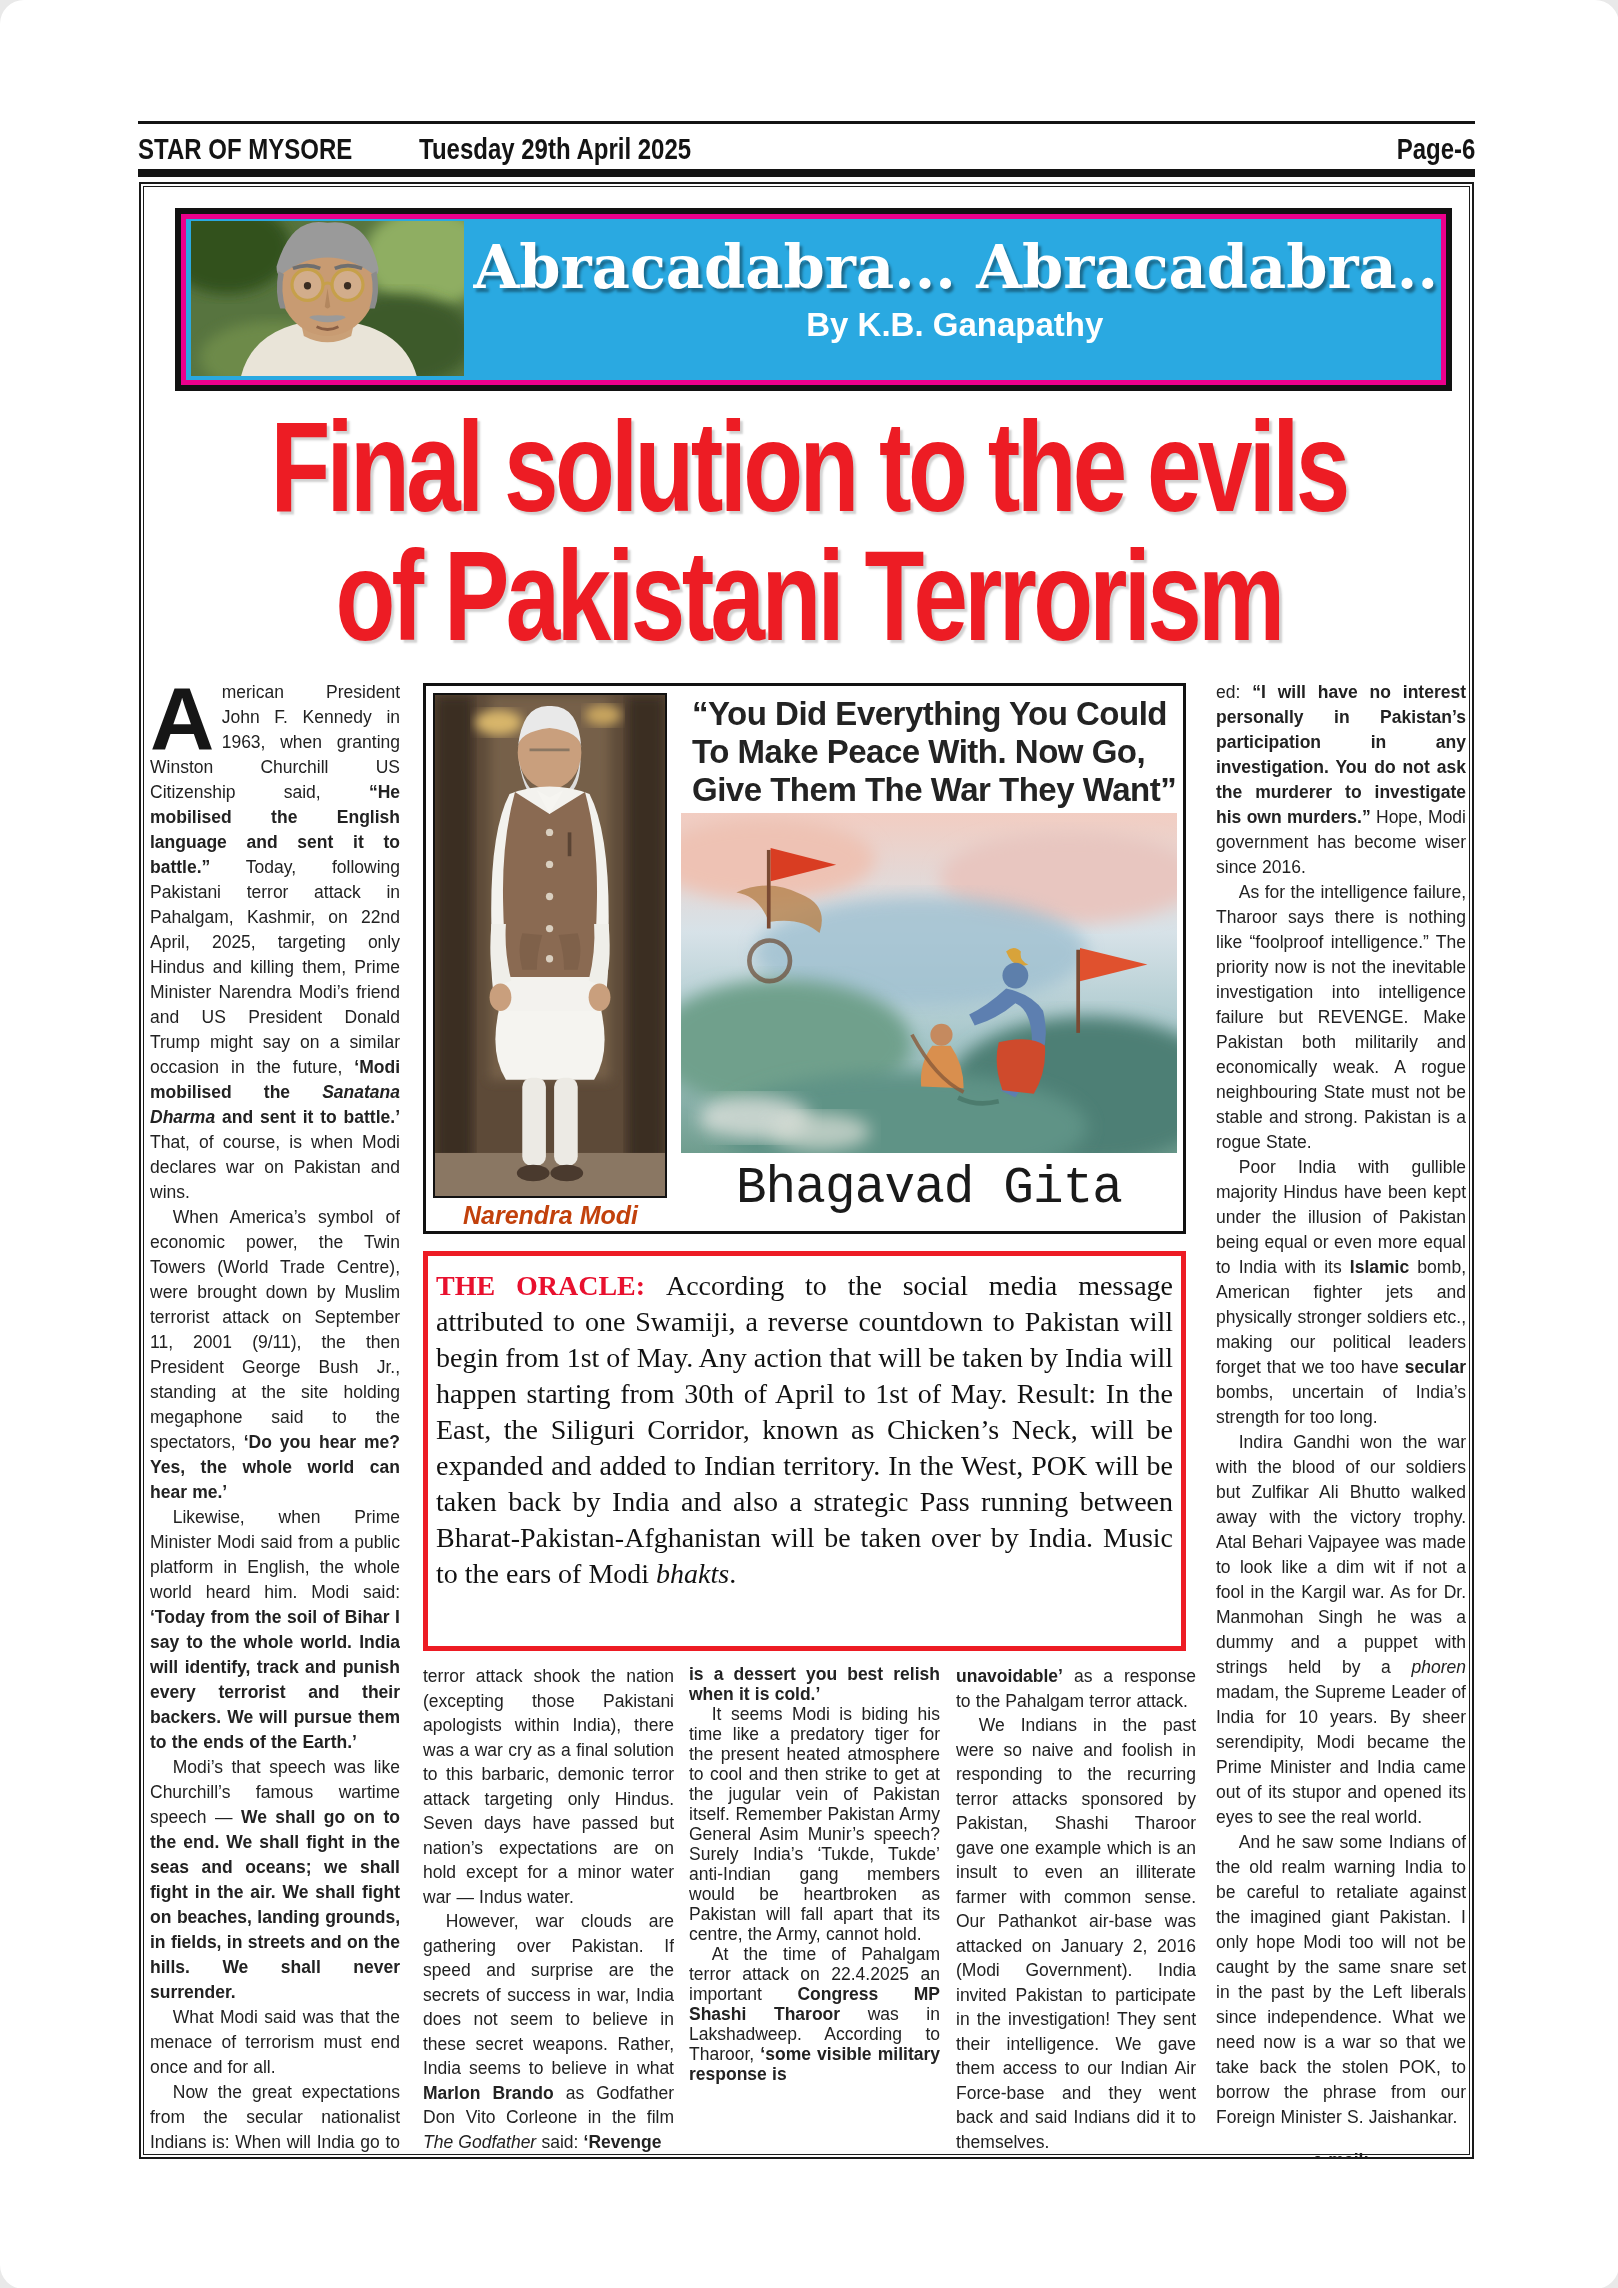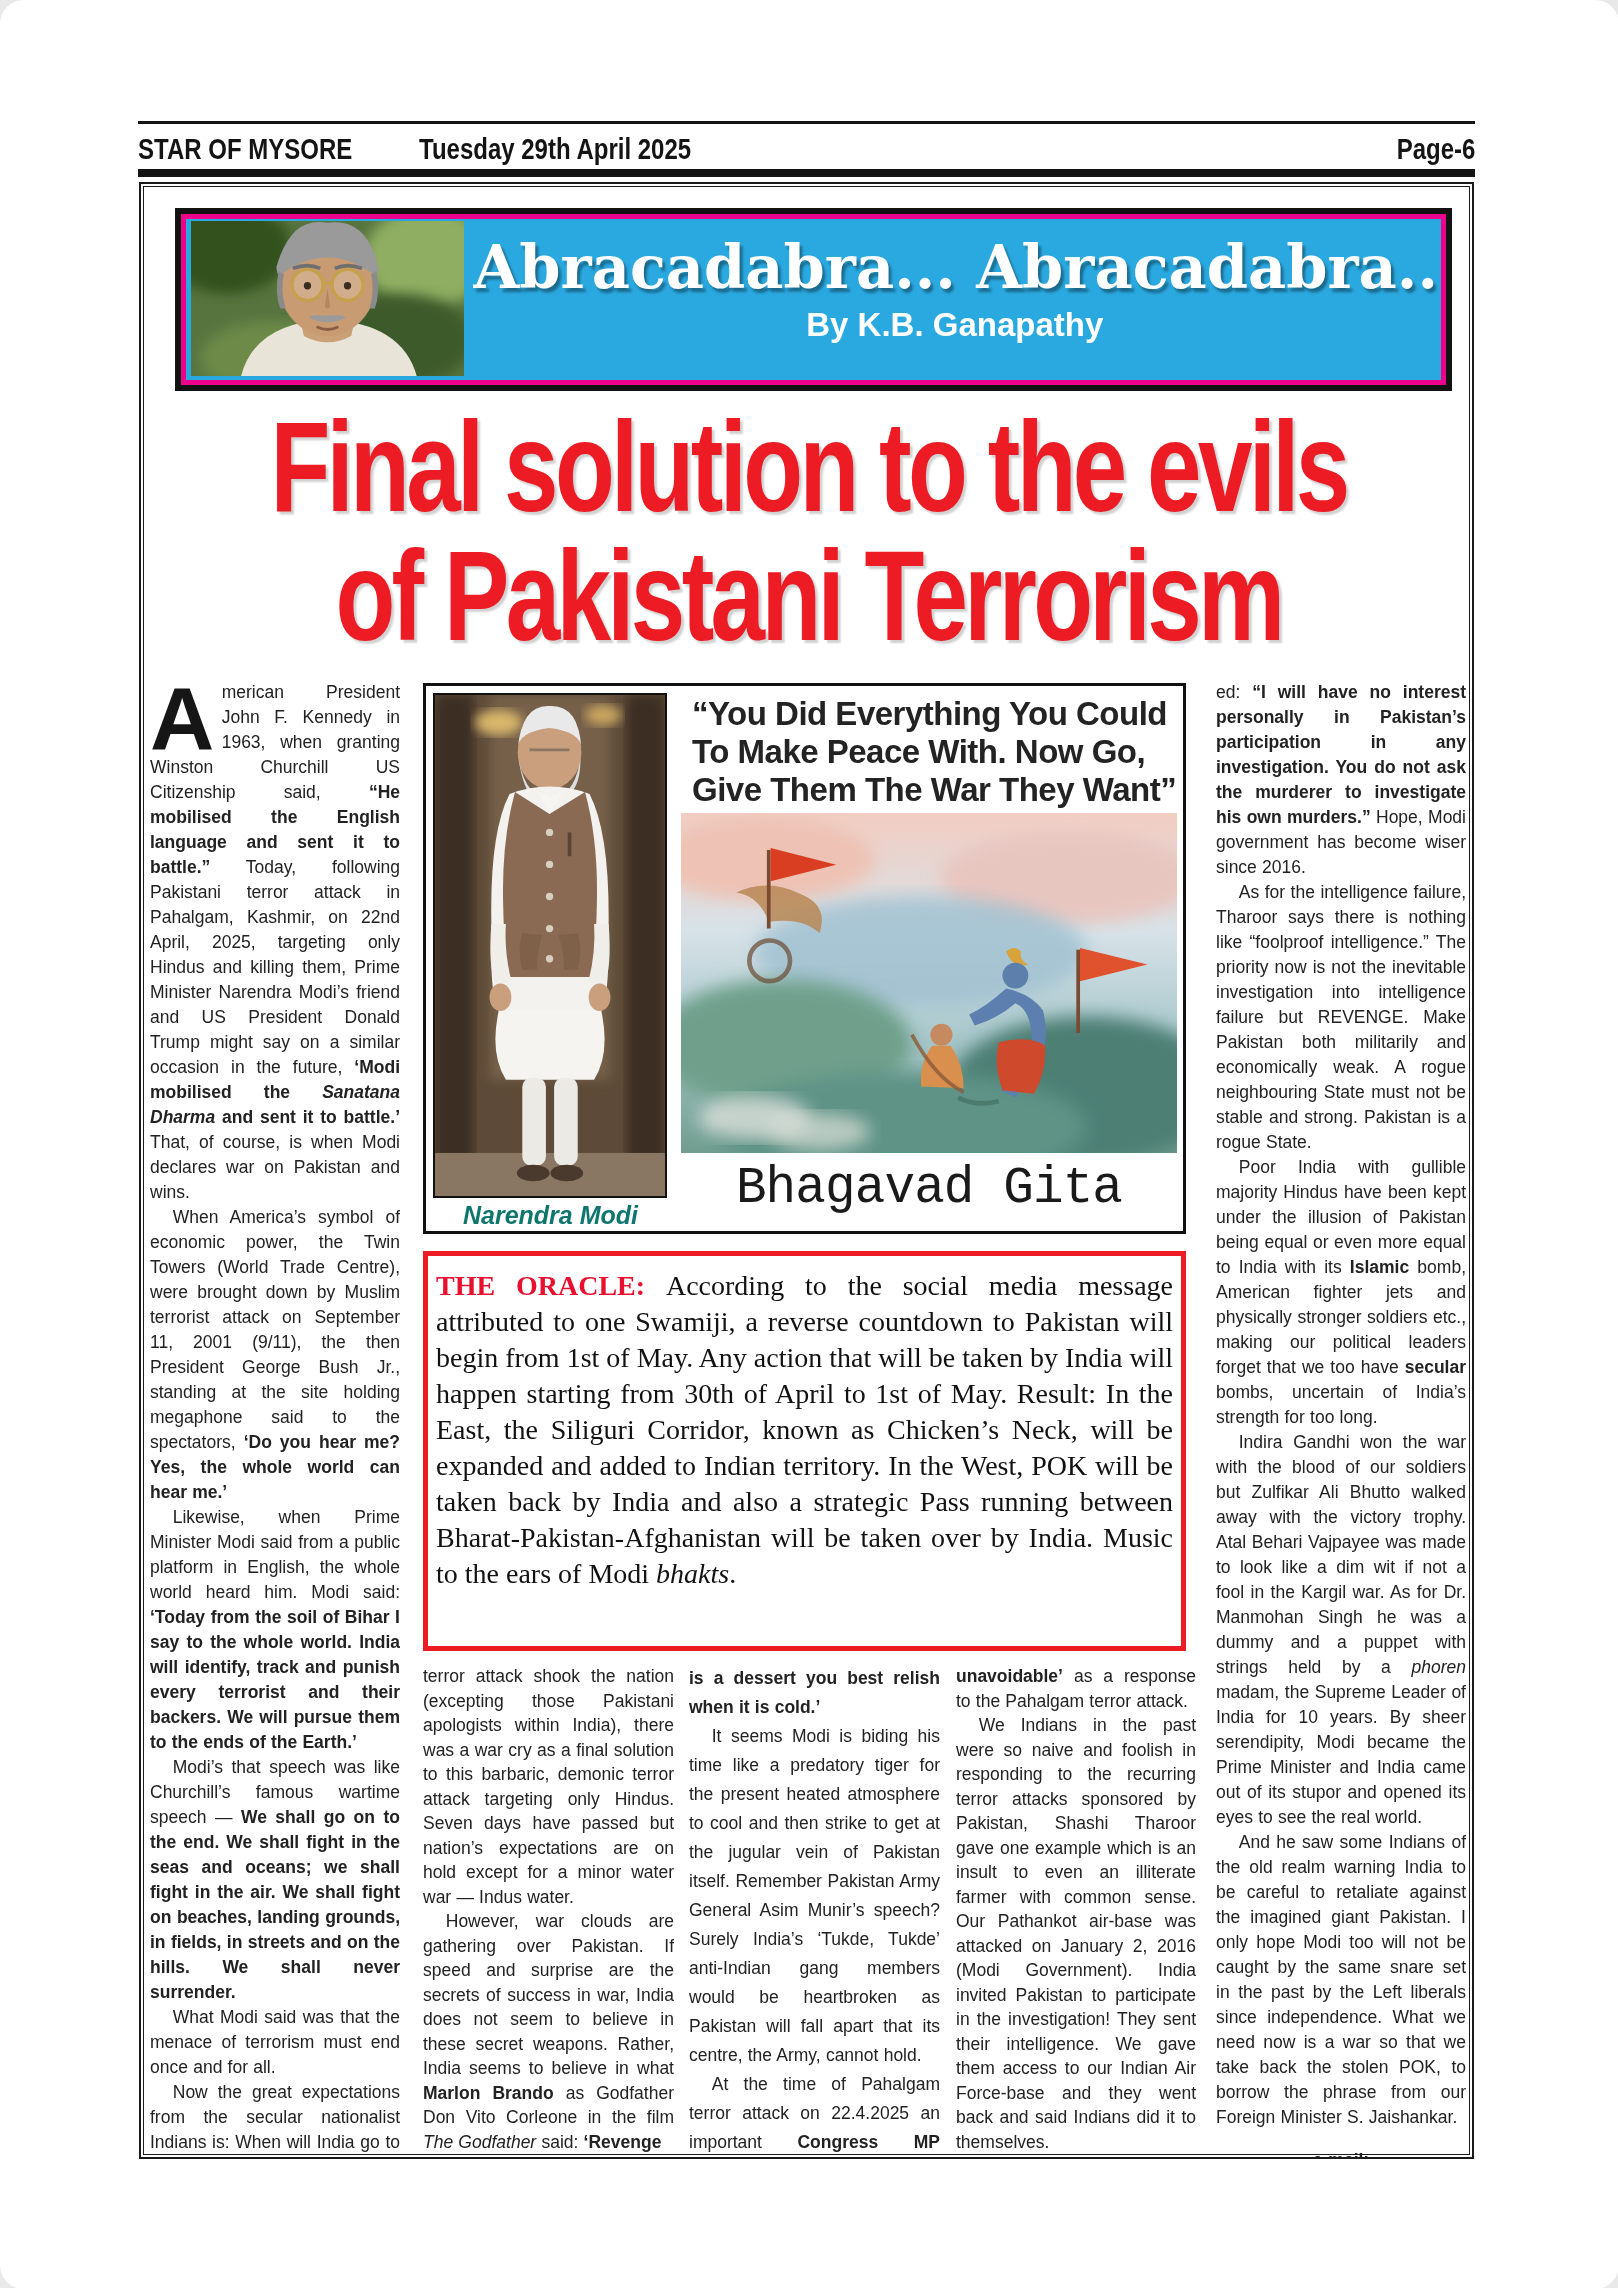--- a/index.html
+++ b/index.html
@@ -39,36 +39,36 @@
       transform:scaleY(1.3);transform-origin:center top;white-space:nowrap;
       text-shadow:2.8px 2.8px 1.8px rgba(90,90,90,.28);}
   .hl2{margin-top:33px;}
 
   
   .col{position:absolute;font-size:17.5px;line-height:25px;text-align:justify;overflow:hidden;
        hyphens:auto;-webkit-hyphens:auto;word-spacing:.02em;color:#222;}
   .col1{left:150px;top:680px;width:250px;height:1478px;}
   .col5{left:1216px;top:680px;width:250px;height:1478px;}
   .col2{left:423px;top:1664px;width:251px;height:493px;line-height:24.5px;}
-  .col3{left:689px;top:1664px;width:251px;height:493px;line-height:29px;}
+  .col3{left:689px;top:1664px;width:251px;height:493px;line-height:20px;}
   .col4{left:956px;top:1664px;width:240px;height:493px;line-height:24.5px;}
   .para{margin:0;}
   .para + .para{text-indent:1.3em;}
   .para.center{text-align:center;text-indent:0;margin-top:18px;}
   .b{font-weight:bold;}
   .i{font-style:italic;}
   .r{color:#e8102e;}
   .dropcap{float:left;font-size:89px;line-height:72px;font-weight:bold;padding:2.8px 7.4px 0 0;color:#161616;}
 
   
   .photo-box{left:423px;top:683px;width:763px;height:551px;border:3.7px solid #111;box-sizing:border-box;background:#fff;}
   .modi-photo{position:absolute;left:7.4px;top:7.4px;width:234px;height:505px;border:2.8px solid #111;box-sizing:border-box;overflow:hidden;}
   .modi-photo svg{display:block;width:100%;height:100%;}
   .modi-caption{position:absolute;left:0;top:515px;width:249px;text-align:center;
-                font-size:25px;font-weight:bold;font-style:italic;color:#0f766e;}
+                font-size:25px;font-weight:bold;font-style:italic;color:#c2410c;}
   .war-quote{position:absolute;left:266px;top:9.2px;width:486px;font-weight:bold;font-size:33px;
              line-height:38px;color:#232323;letter-spacing:-0.5px;}
   .gita{position:absolute;left:255px;top:127px;width:496px;height:340px;overflow:hidden;}
   .gita svg{display:block;width:100%;height:100%;}
   .gita-caption{position:absolute;left:255px;top:474px;width:496px;text-align:center;
                 font-size:51px;color:#1a1a1a;letter-spacing:-0.9px;font-family:Liberation Mono, monospace;}
 
   
   .oracle{left:423px;top:1251px;width:763px;height:400px;border:5.5px solid #ed1c24;box-sizing:border-box;
           padding:12px 8px;background:#fff;font-family:"Liberation Serif",serif;font-size:28px;

